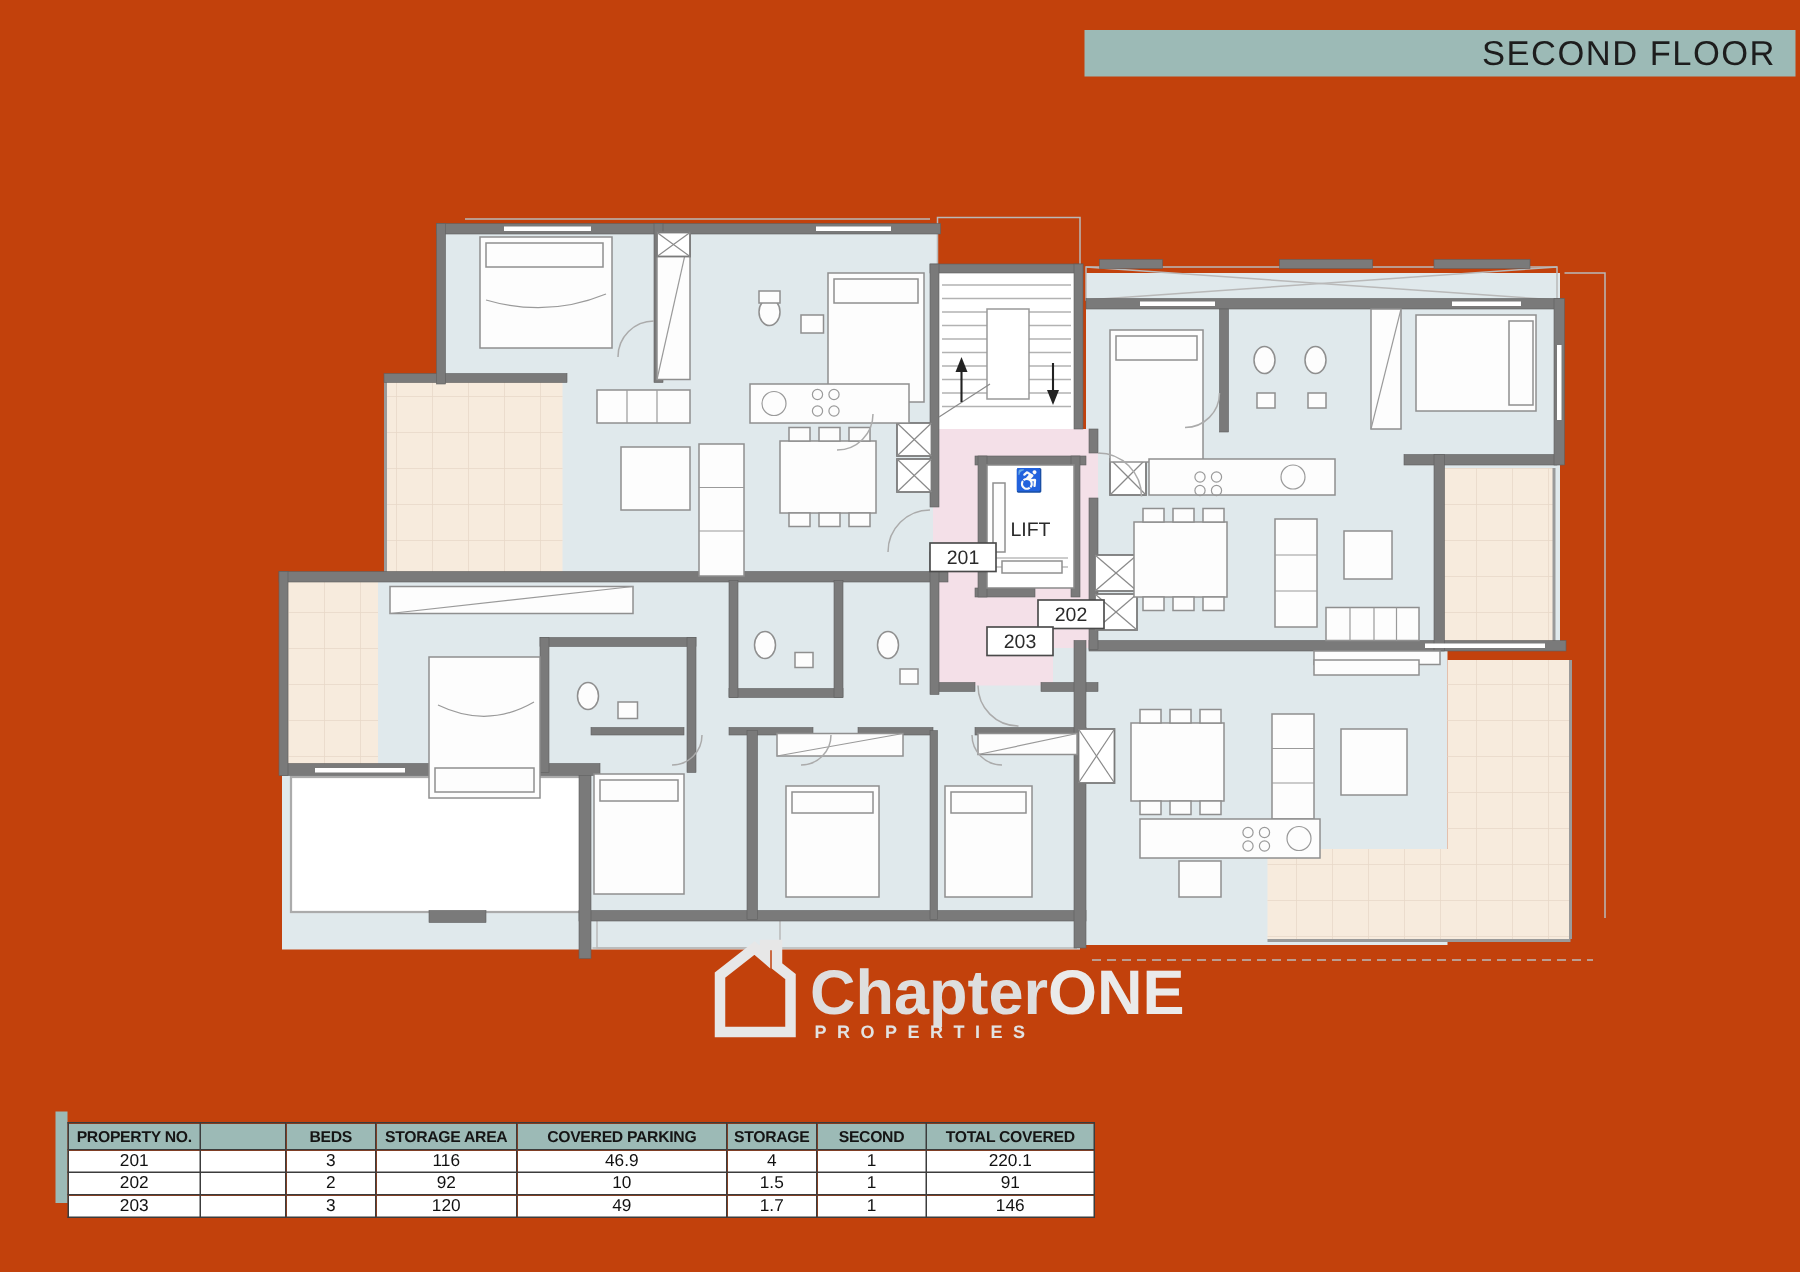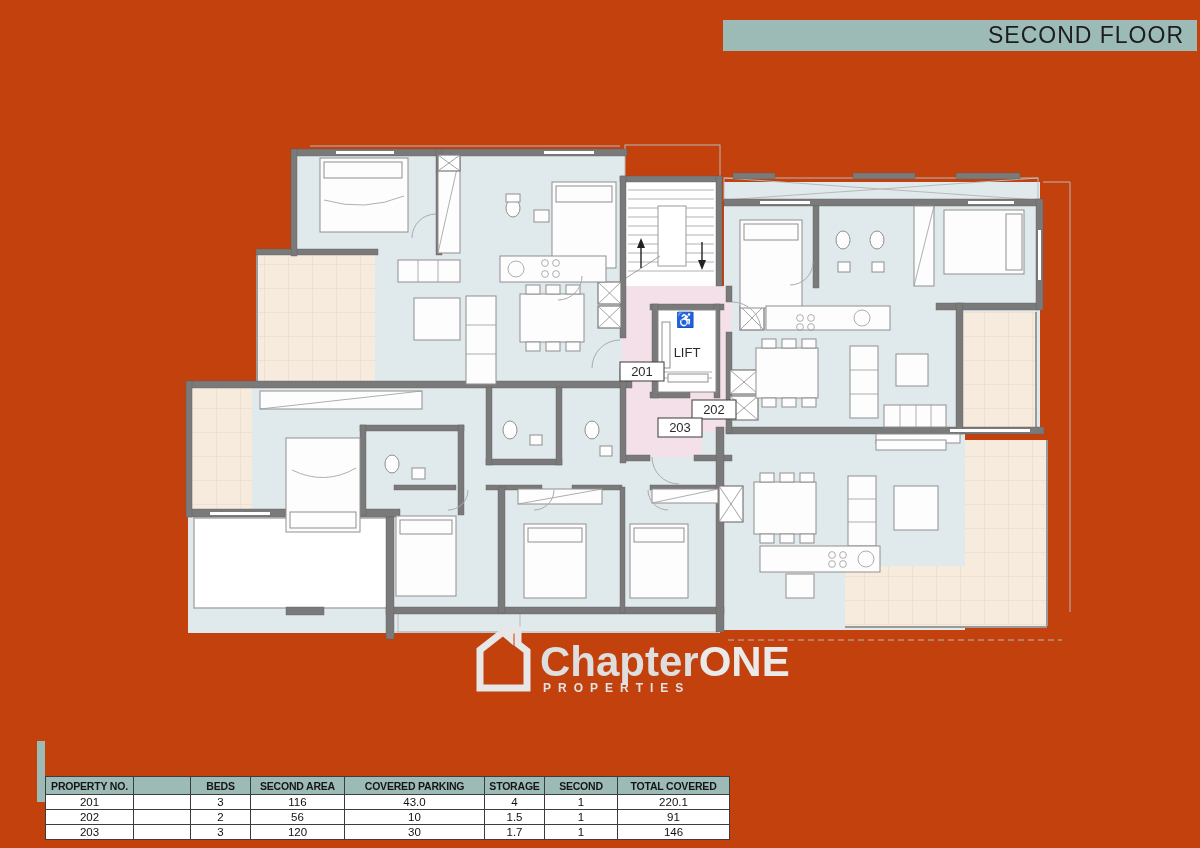--- a/index.html
+++ b/index.html
@@ -24,21 +24,21 @@
   .xbox{fill:#fff;stroke:#7a7a7a;stroke-width:1.2;}
   .xline{stroke:#8a8a8a;stroke-width:.8;}
   .lblbox{fill:#fff;stroke:#4a4a4a;stroke-width:1.1;}
   .lbltext{font-size:13px;fill:#2a2a2a;}
   .slit{fill:#ffffff;}
   
   .wm-brand{font-size:42px;font-weight:700;}
   .wm-sub{font-size:12px;letter-spacing:7px;fill:#e2e2e2;font-weight:700;}
   
   #tbl-accent{position:absolute;left:37px;top:741px;width:8px;height:61px;background:#9cbab6;}
-  table#units{position:absolute;left:45px;top:776px;border-collapse:collapse;table-layout:fixed;padding-left:12px;}
+  table#units{position:absolute;left:45px;top:748px;border-collapse:collapse;table-layout:fixed;padding-left:12px;}
   #units th,#units td{border:1px solid #3c3c3c;text-align:center;padding:0;overflow:hidden;white-space:nowrap;}
   #units th{background:#9cbab6;color:#151515;font-size:10.5px;font-weight:700;height:17px;letter-spacing:-0.2px;}
   #units td{background:#fff;color:#111;font-size:11.5px;height:14px;}
 </style>
 </head>
 <body>
 
 <div id="page">
 
   <div id="banner">
@@ -360,52 +360,52 @@
       <col style="width:140px">
         <col style="width:60px">
         <col style="width:73px">
         <col style="width:112px">
     </colgroup>
     <tbody>
         <tr>
       <th>PROPERTY NO.</th>
       <th></th>
       <th>BEDS</th>
-      <th>SECOND AREA</th>
+      <th>STORAGE AREA</th>
       <th>COVERED PARKING</th>
       <th>STORAGE</th>
       <th>SECOND</th>
       <th>TOTAL COVERED</th>
     </tr>
     <tr>
       <td>201</td>
       <td></td>
       <td>3</td>
       <td>116</td>
-      <td>43.0</td>
+      <td>46.9</td>
       <td>4</td>
       <td>1</td>
       <td>220.1</td>
     </tr>
     <tr>
       <td>202</td>
       <td></td>
       <td>2</td>
-      <td>56</td>
+      <td>92</td>
       <td>10</td>
       <td>1.5</td>
       <td>1</td>
       <td>91</td>
     </tr>
     <tr>
       <td>203</td>
       <td></td>
       <td>3</td>
       <td>120</td>
-      <td>30</td>
+      <td>49</td>
       <td>1.7</td>
       <td>1</td>
       <td>146</td>
     </tr>
   </tbody>
     </table>
 
 </div>
 
 </body></html>

